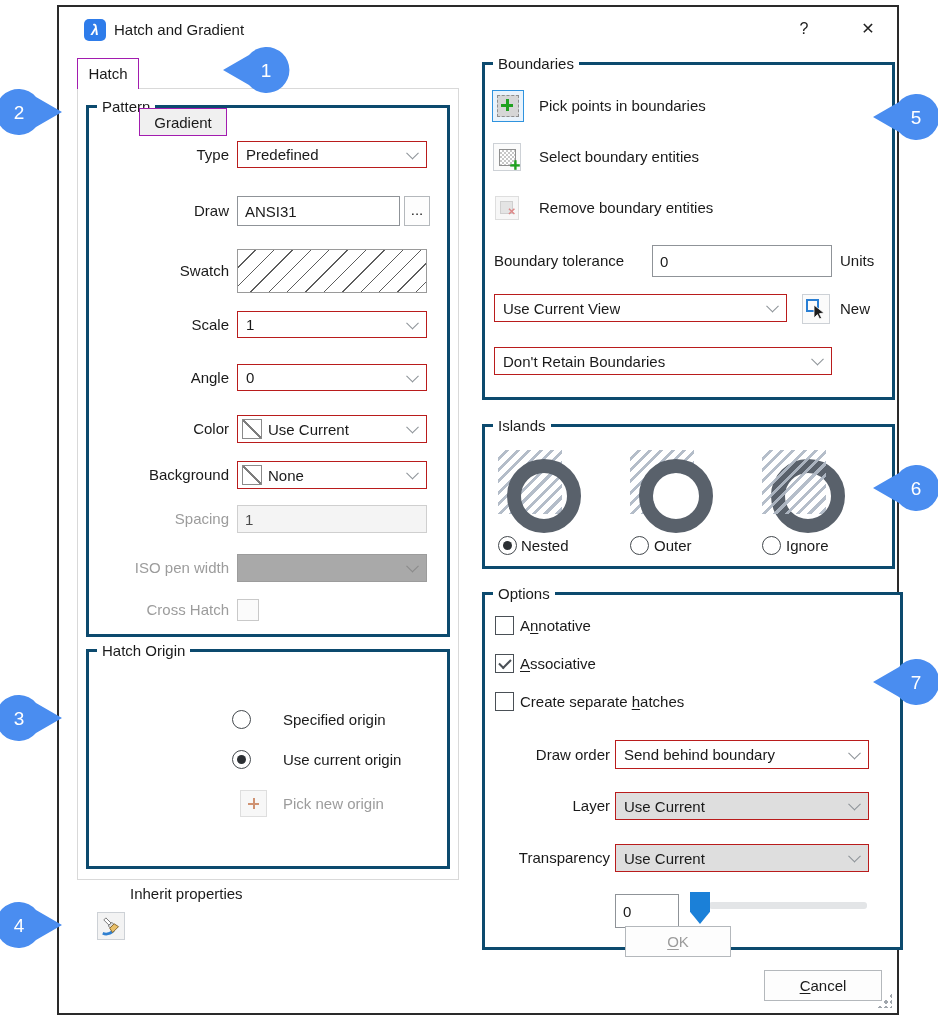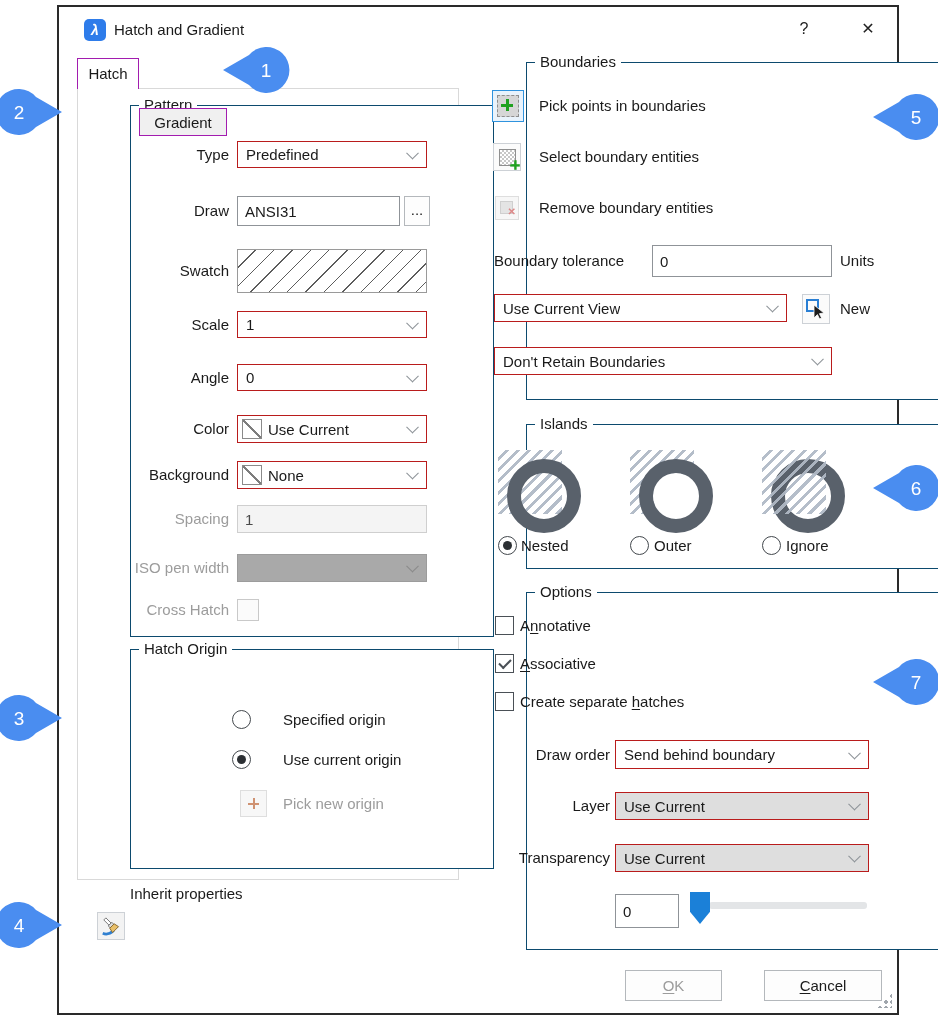--- a/index.html
+++ b/index.html
@@ -13,21 +13,21 @@
   .title-text{left:55px;top:14px;font-size:15px;}
   .appicon{left:25px;top:12px;width:22px;height:22px;border-radius:5px;background:#2e7cea;
            color:#fff;font-weight:bold;font-style:italic;text-align:center;line-height:22px;font-size:14px;}
   .winbtn{width:34px;height:32px;top:6px;text-align:center;line-height:32px;font-size:16px;color:#222;cursor:default;}
 
   .tab{border:1px solid #a21caf;text-align:center;}
   .tab.active{left:18px;top:51px;width:62px;height:31px;background:#fff;border-bottom:none;line-height:30px;z-index:2;}
   .tab.idle{left:80px;top:53px;width:88px;height:28px;background:#f0f0f0;line-height:27px;z-index:1;margin-top:48px;}
   .tabpage{left:18px;top:81px;width:382px;height:792px;border:1px solid #d9d9d9;background:#fff;z-index:0;}
 
-  .group{border:1px solid #0c4a6e;background:#fff;margin-left:44px;}
+  .group{border:3px solid #0c4a6e;background:#fff;}
   .legend{position:absolute;top:-10px;left:8px;background:#fff;padding:0 5px;font-size:15px;}
 
   .lbl{text-align:right;white-space:nowrap;}
   .lbl.dis{color:#9c9c9c;}
   .llbl{text-align:left;white-space:nowrap;}
 
   .dd{border:1px solid #b91c1c;background:#fff;display:flex;align-items:center;padding:0 22px 0 8px;}
   .dd .txt{white-space:nowrap;overflow:hidden;}
   .chev{position:absolute;right:9px;top:50%;width:8px;height:8px;border-right:1.5px solid #8d9398;
         border-bottom:1.5px solid #8d9398;transform:translateY(-70%) rotate(45deg);}
@@ -271,21 +271,21 @@
     <div class="lbl abs" style="left:423px;top:837px;width:128px;line-height:28px;">Transparency</div>
     <div class="dd grayfill abs" style="left:556px;top:837px;width:254px;height:28px;">
       <span class="txt">Use Current</span>
       <span class="chev"></span>
     </div>
 
     <input class="tin abs" style="left: 556px; top: 887px; width: 64px; height: 34px;" value="0">
     <div class="slider-track abs" style="left:650px;top:895px;width:158px;height:7px;"></div>
     <div class="slider-handle abs" style="left:631px;top:885px;width:20px;height:32px;"></div>
 
-    <div class="btn dis abs" style="left:566px;top:963px;width:97px;height:31px;line-height:29px;"><u>O</u>K</div>
+    <div class="btn dis abs" style="left:566px;top:919px;width:106px;height:31px;line-height:29px;"><u>O</u>K</div>
     <div class="btn abs" style="left:705px;top:963px;width:118px;height:31px;line-height:29px;"><u>C</u>ancel</div>
     <div class="grip abs" style="left:818px;top:986px;width:15px;height:15px;"></div>
   </div>
 
   <svg class="callout abs" style="left:222px;top:46px;" width="68" height="48" viewBox="0 0 68 48">
     <path d="M1 24 L27 9 A23 23 0 1 1 27 39 Z" fill="#4a8df0"></path>
     <text x="44" y="31" text-anchor="middle">1</text>
   </svg>
   <svg class="callout abs" style="left:-5px;top:88px;" width="68" height="48" viewBox="0 0 68 48">
     <path d="M67 24 L41 9 A23 23 0 1 0 41 39 Z" fill="#4a8df0"></path>

